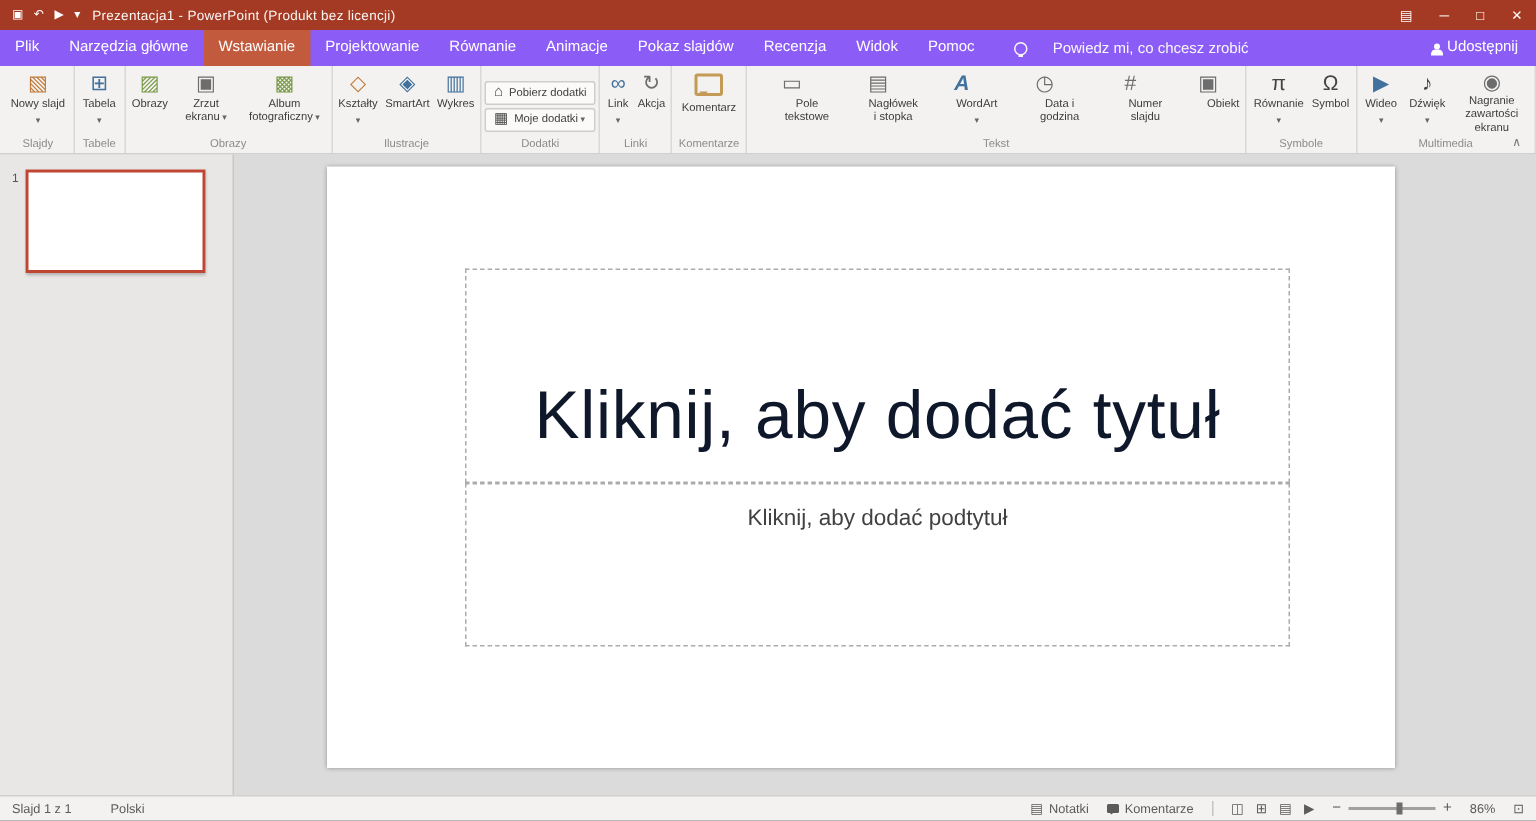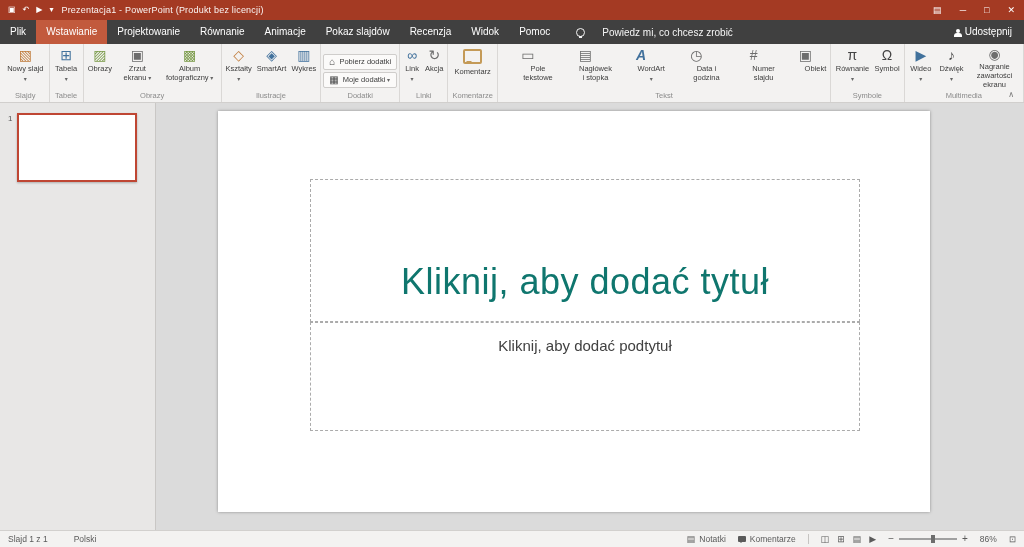--- a/index.html
+++ b/index.html
@@ -9,21 +9,21 @@
     -webkit-user-select:none;user-select:none;
   }
   
   .titlebar{height:20px;background:#a43a23;display:flex;align-items:center;color:#fff;}
   .qat{display:flex;align-items:center;gap:7px;padding:0 8px;font-size:8px;}
   .qat span{cursor:default;line-height:20px;}
   .tb-title{flex:1;text-align:left;font-size:9px;letter-spacing:.2px;opacity:.95;}
   .win-ctrls{display:flex;align-items:center;}
   .win-ctrls span{font-size:9px;padding:0 9px;line-height:20px;}
   
-  .tabrow{height:24px;background:#404040;display:flex;align-items:stretch;color:#fff;font-size:10px;position:relative;}
+  .tabrow{height:24px;background:#8b5cf6;display:flex;align-items:stretch;color:#fff;font-size:10px;position:relative;}
   .tab{padding:0 10px;line-height:24px;white-space:nowrap;cursor:default;}
   .tab.active{background:#c25a3d;}
   .tellme{display:flex;align-items:center;gap:17px;margin-left:16px;font-size:10px;opacity:.95;}
   .bulb{width:7px;height:7px;border:1px solid #fff;border-radius:50%;position:relative;display:inline-block;}
   .bulb::after{content:"";position:absolute;left:2px;top:7px;width:3px;height:2px;background:#fff;}
   .share-btn{position:absolute;right:6px;top:0;display:flex;align-items:center;gap:4px;line-height:24px;padding:0 6px;font-size:10px;}
   .person{width:7px;height:7px;display:inline-block;position:relative;}
   .person::before{content:"";position:absolute;left:2px;top:0;width:4px;height:4px;border-radius:50%;background:#fff;}
   .person::after{content:"";position:absolute;left:0;top:4px;width:8px;height:4px;border-radius:3px 3px 0 0;background:#fff;}
   
@@ -50,21 +50,21 @@
   
   .workspace{position:absolute;top:103px;left:0;right:0;bottom:17px;display:flex;}
   .thumbs{width:156px;background:#e8e7e6;border-right:1px solid #c9c7c5;padding-top:10px;box-sizing:border-box;}
   .thumb-row{display:flex;gap:5px;padding-left:8px;}
   .thumb-num{font-size:8px;color:#555;padding-top:1px;}
   .thumb{width:116px;height:65px;background:#fff;border:2px solid #bf4633;box-shadow:0 1px 2px rgba(0,0,0,.25);}
   .canvas{flex:1;position:relative;background:#dbdbdb;}
   .slide{position:absolute;left:62px;top:8px;width:712px;height:401px;background:#fff;box-shadow:0 0 3px rgba(0,0,0,.35);}
   .ph{position:absolute;left:92px;right:70px;border:1px dashed #ababab;display:flex;justify-content:center;box-sizing:border-box;}
   .ph-title{top:68px;height:143px;align-items:flex-end;padding-bottom:18px;}
-  .ph-title .ph-text{font-size:36px;font-weight:300;color:#0f766e;letter-spacing:.5px;}
+  .ph-title .ph-text{font-size:45px;font-weight:300;color:#0f172a;letter-spacing:.5px;}
   .ph-subtitle{top:211px;height:109px;align-items:flex-start;padding-top:14px;}
   .ph-subtitle .ph-text{font-size:15px;color:#414141;}
   
   .statusbar{position:absolute;left:0;right:0;bottom:0;height:17px;background:#f3f2f1;border-top:1px solid #d2d0ce;display:flex;align-items:center;font-size:8.5px;color:#5a5a5a;padding:0 8px;box-sizing:border-box;gap:12px;}
   .sb-left{display:flex;gap:26px;}
   .sb-spacer{flex:1;}
   .sb-item{display:flex;align-items:center;gap:4px;cursor:default;white-space:nowrap;}
   .sb-sep{width:1px;height:10px;background:#c6c4c2;}
   .sb-views{display:flex;gap:8px;font-size:9px;color:#5a5a5a;}
   .zoom{display:flex;align-items:center;gap:5px;}
@@ -89,20 +89,21 @@
     <div class="win-ctrls">
       <span>▤</span>
       <span>─</span>
       <span>□</span>
       <span class="close">✕</span>
     </div>
   </div>
 
   <div class="tabrow">
     <div class="tab">Plik</div>
+    <div class="tab">Narzędzia główne</div>
     <div class="tab active">Wstawianie</div>
     <div class="tab">Projektowanie</div>
     <div class="tab">Równanie</div>
     <div class="tab">Animacje</div>
     <div class="tab">Pokaz slajdów</div>
     <div class="tab">Recenzja</div>
     <div class="tab">Widok</div>
     <div class="tab">Pomoc</div>
     <div class="tellme">
       <span class="bulb"></span>

